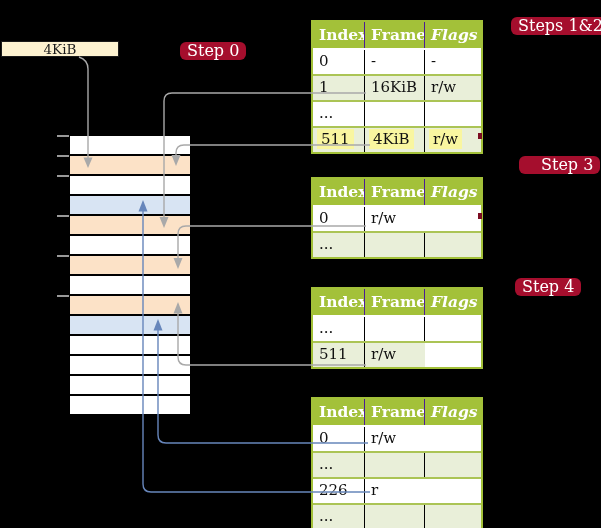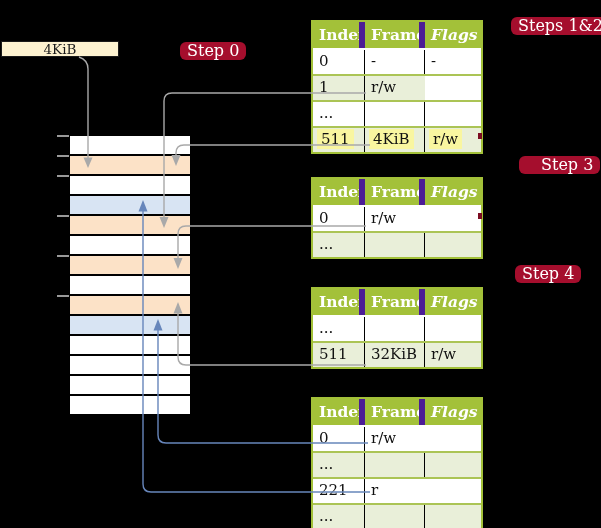--- a/index.html
+++ b/index.html
@@ -17,42 +17,42 @@
   }
   
   .step-label{
     position:absolute;background:var(--step-label-red,#a50e2d);
     color:#fff;font-size:16px;line-height:16px;padding:1px 7px 1px 7px;
     border-radius:6px;white-space:nowrap;
   }
   .lbl-step-0{left:180px;top:42px;}
   .lbl-steps-1-2{left:511px;top:17px;}
   .lbl-step-3{left:519px;top:156px;padding-left:22px;}
-  .lbl-step-4{left:515px;top:265px;}
+  .lbl-step-4{left:515px;top:278px;}
   
   #memory-column{
     position:absolute;left:70px;top:136px;width:120px;
     display:flex;flex-direction:column;gap:2px;background:#000;
   }
   .mem-row{height:18px;width:120px;}
   .mem-white{background:var(--memory-white,#ffffff);}
   .mem-orange{background:var(--memory-orange,#fce2c7);}
   .mem-blue{background:var(--memory-blue,#d8e4f3);}
   .tick{position:absolute;left:57px;width:12px;height:2px;background:var(--tick-gray,#999);}
   
   .ptable{
     position:absolute;left:311px;width:172px;box-sizing:border-box;
     border:2px solid var(--table-border-green,#a3c139);background:#fff;
   }
   .tbl-1{top:20px;}.tbl-2{top:177px;}.tbl-3{top:287px;}.tbl-4{top:397px;}
   .prow{display:grid;grid-template-columns:52px 60px 56px;}
   .prow-header{height:26px;background:var(--table-header-green,#a3c139);}
   .prow-header .pcell{
     color:var(--header-text-white,#fff);font-weight:bold;font-size:15.5px;
-    line-height:26px;border-right:6px solid #4c1d95;
+    line-height:26px;border-right:1px solid #4c1d95;
   }
   .prow-header .pcell:last-child{border-right:none;font-style:italic;}
   .prow-body{height:24px;border-top:2px solid var(--row-separator-green,#abc455);}
   .prow-body.first{border-top:2px solid #fff;}
   .prow-body .pcell{
     font-size:15px;line-height:23px;color:#111;
     border-right:1px solid #000;
   }
   .prow-body .pcell:last-child{border-right:none;}
   .shade-white{background:#fff;}
@@ -109,20 +109,21 @@
         <div class="pcell">Frame</div>
         <div class="pcell">Flags</div>
       </div>
       <div class="prow prow-body first">
         <div class="pcell shade-white">0</div>
         <div class="pcell shade-white">-</div>
         <div class="pcell shade-white">-</div>
       </div>
       <div class="prow prow-body">
         <div class="pcell shade-green">1</div>
+        <div class="pcell shade-green">16KiB</div>
         <div class="pcell shade-green">r/w</div>
       </div>
       <div class="prow prow-body">
         <div class="pcell shade-white">...</div>
         <div class="pcell shade-white"></div>
         <div class="pcell shade-white"></div>
       </div>
       <div class="prow prow-body">
         <div class="pcell shade-green"><span class="hl">511</span></div>
         <div class="pcell shade-green"><span class="hl">4KiB</span></div>
@@ -151,41 +152,40 @@
         <div class="pcell">Frame</div>
         <div class="pcell">Flags</div>
       </div>
       <div class="prow prow-body first">
         <div class="pcell shade-white">...</div>
         <div class="pcell shade-white"></div>
         <div class="pcell shade-white"></div>
       </div>
       <div class="prow prow-body">
         <div class="pcell shade-green">511</div>
-        <div class="pcell shade-green">32KiB</div>
         <div class="pcell shade-green">r/w</div>
       </div>
     </div>
   <div class="ptable tbl-4">
       <div class="prow prow-header">
         <div class="pcell">Index</div>
         <div class="pcell">Frame</div>
         <div class="pcell">Flags</div>
       </div>
       <div class="prow prow-body first">
         <div class="pcell shade-white">0</div>
         <div class="pcell shade-white">r/w</div>
       </div>
       <div class="prow prow-body">
         <div class="pcell shade-green">...</div>
         <div class="pcell shade-green"></div>
         <div class="pcell shade-green"></div>
       </div>
       <div class="prow prow-body">
-        <div class="pcell shade-white">221</div>
+        <div class="pcell shade-white">226</div>
         <div class="pcell shade-white">r</div>
       </div>
       <div class="prow prow-body">
         <div class="pcell shade-green">...</div>
         <div class="pcell shade-green"></div>
         <div class="pcell shade-green"></div>
       </div>
     </div>
 
   <div id="markers">

